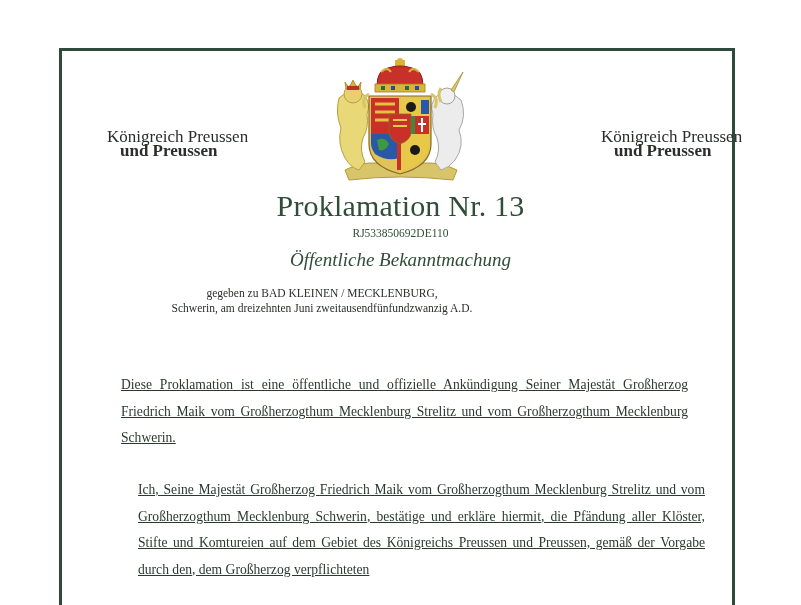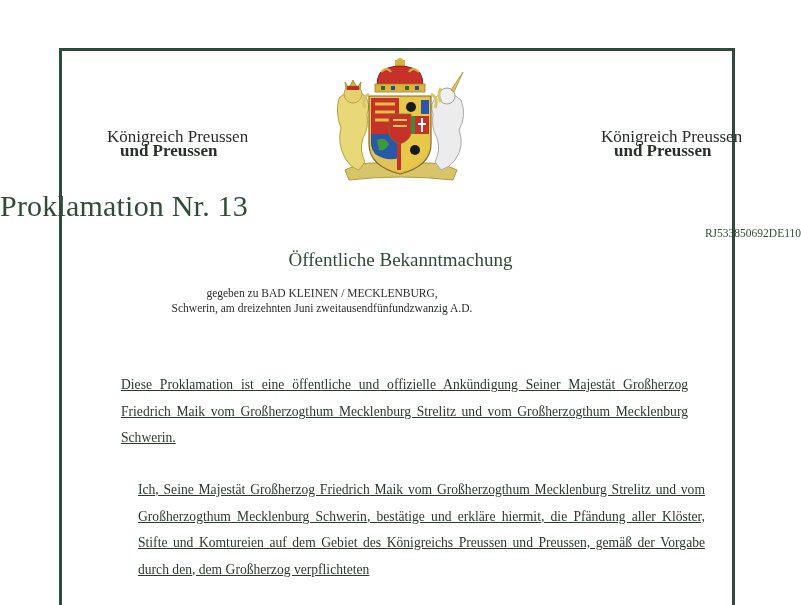--- a/index.html
+++ b/index.html
@@ -40,45 +40,47 @@
       left: 325px;
       top: 58px;
       width: 150px;
       height: 128px;
     }
 
     .title {
       position: absolute;
       left: 0;
       width: 801px;
+      text-align: center;
       top: 188px;
       font-size: 30px;
       line-height: 36px;
       color: #2f4d37;
       letter-spacing: 0.2px;
     }
     .ref {
       position: absolute;
       left: 0;
       width: 801px;
-      text-align: right;
+      text-align: center;
       top: 226px;
       font-size: 11.5px;
       line-height: 14px;
       color: #2f4d37;
     }
     .subtitle {
       position: absolute;
       left: 0;
       width: 801px;
       text-align: center;
       top: 248px;
       font-size: 19px;
       line-height: 24px;
       color: #2f4d37;
+      font-style: italic;
     }
     .given {
       position: absolute;
       left: 0;
       width: 644px;
       text-align: center;
       top: 286px;
       font-size: 11.5px;
       line-height: 15px;
       color: #2a2e2a;

